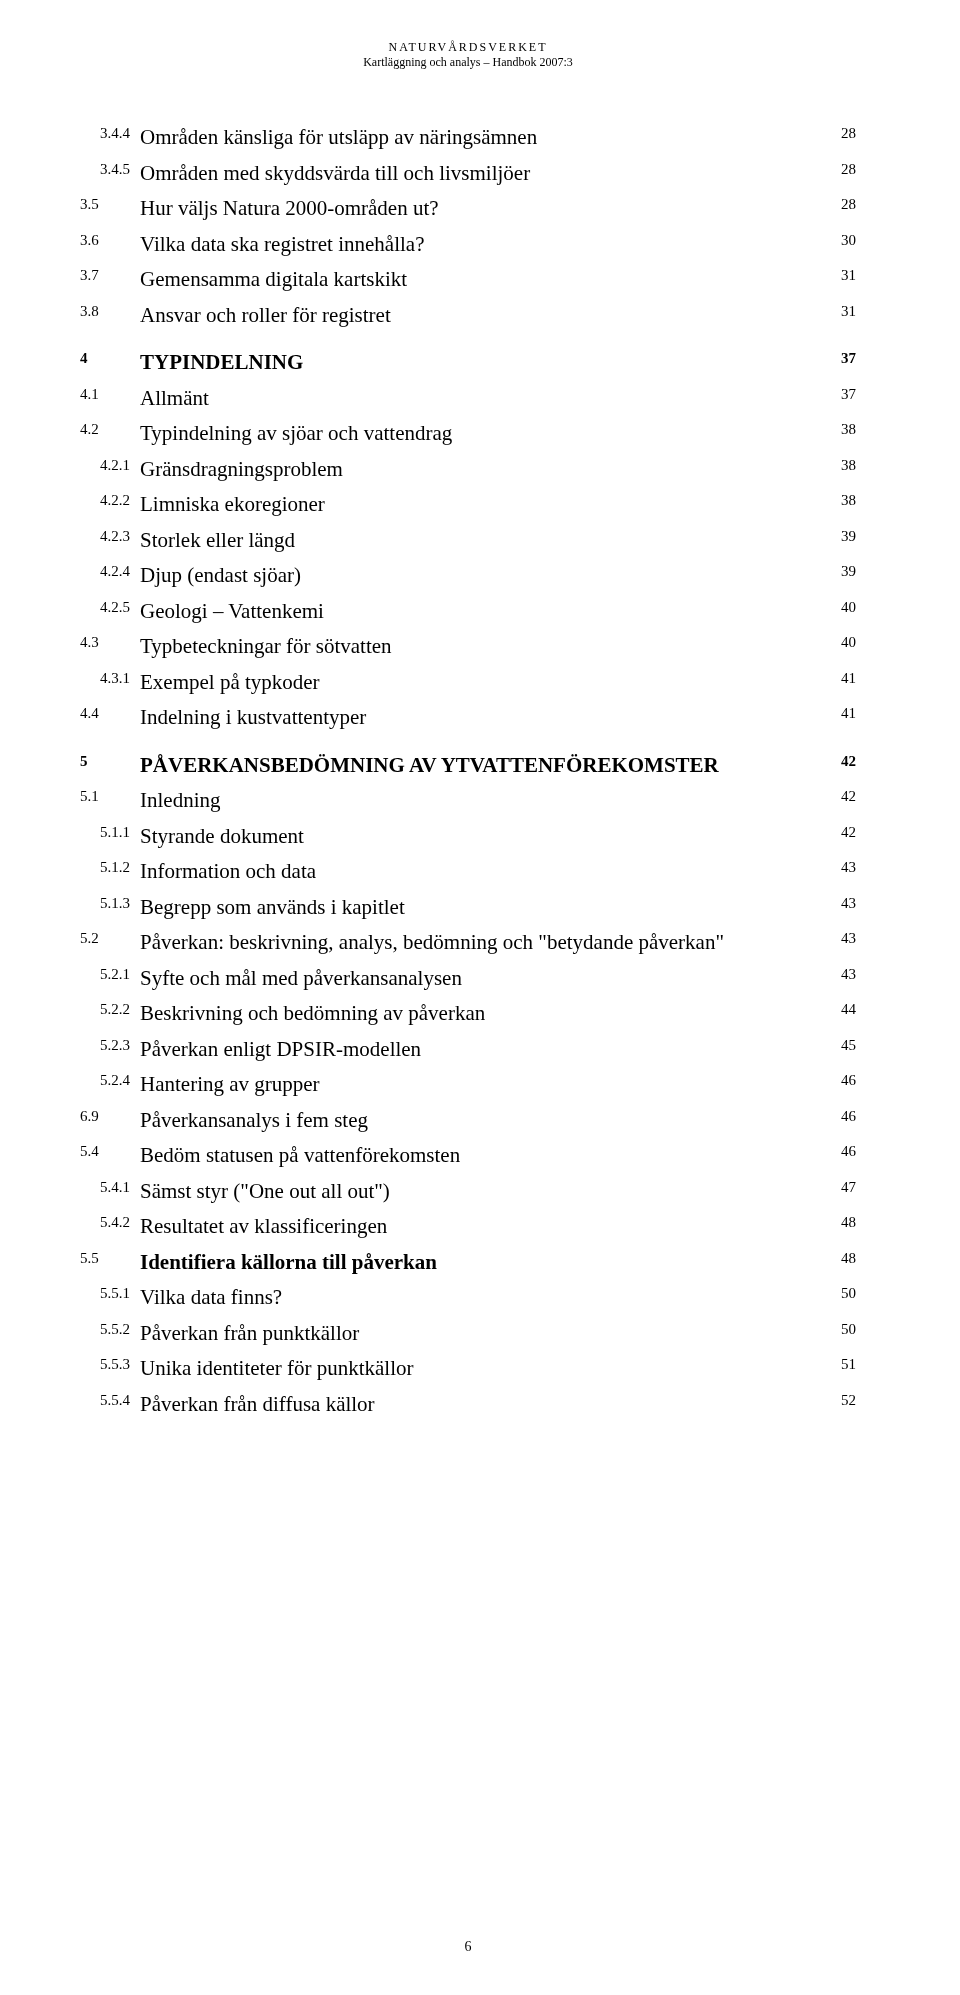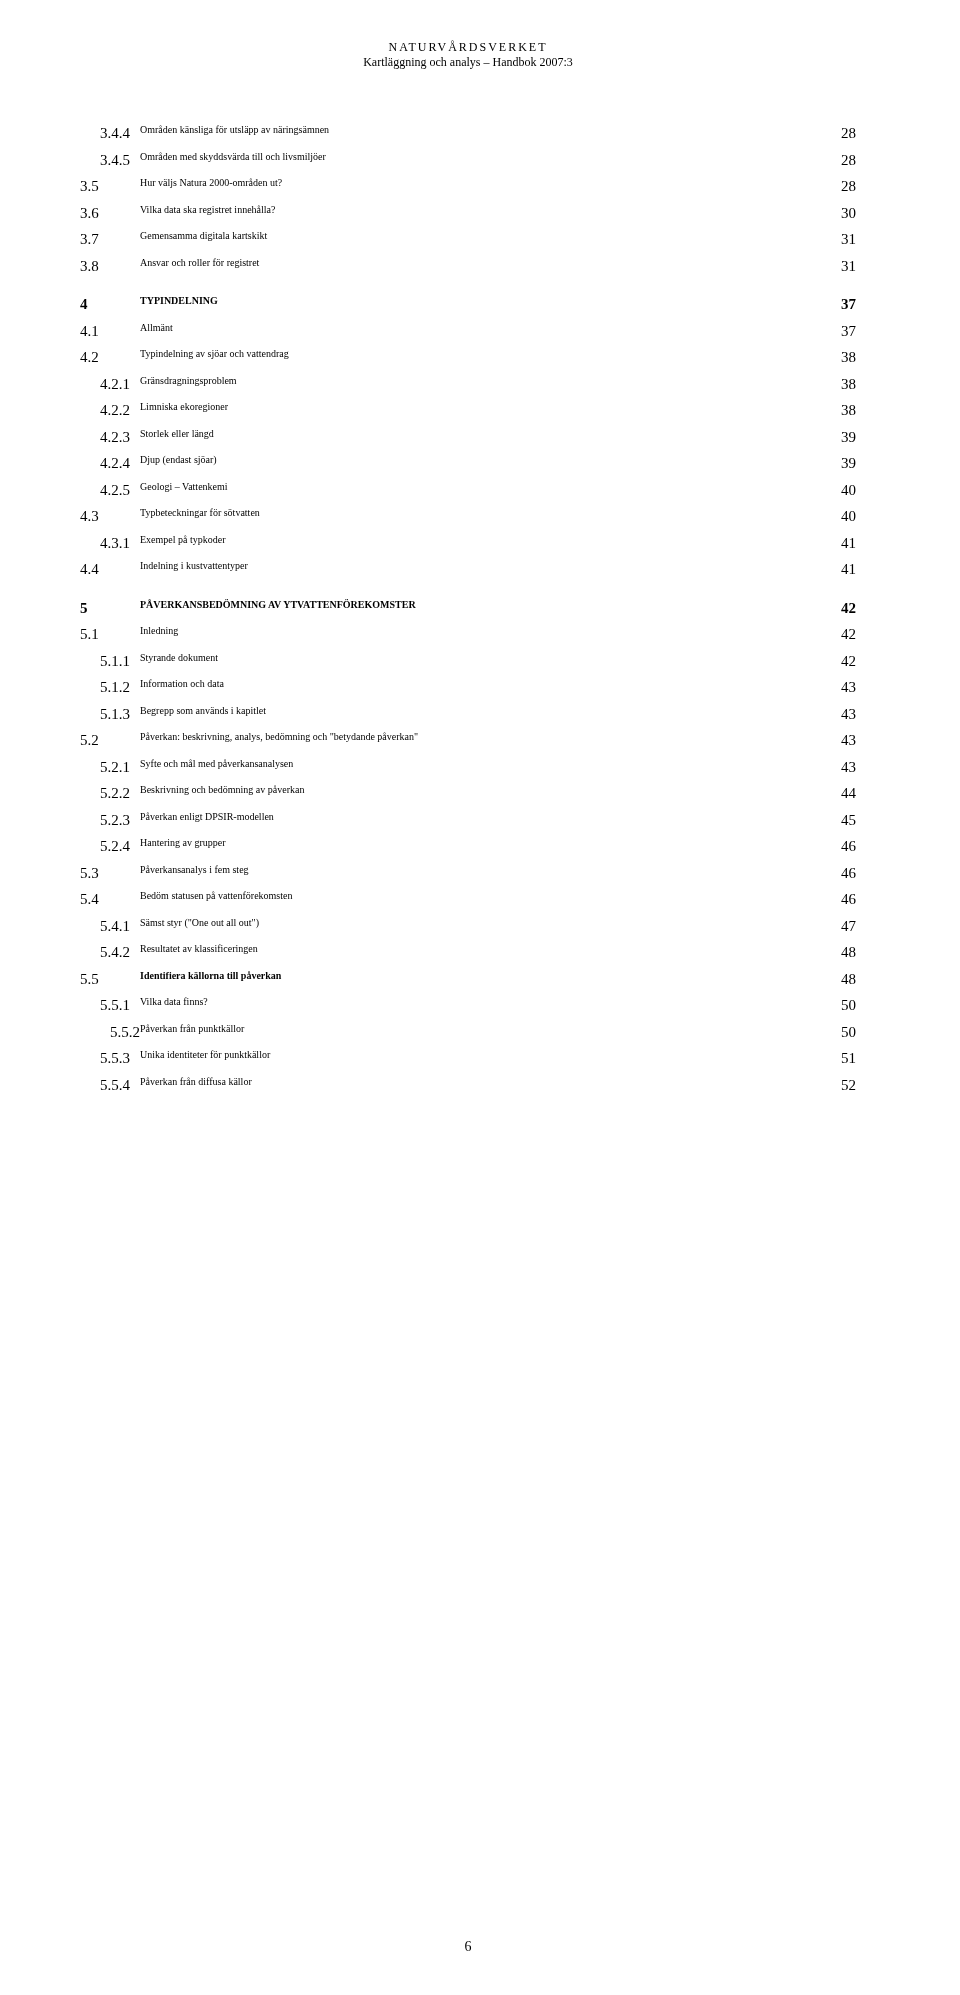--- a/index.html
+++ b/index.html
@@ -44,21 +44,21 @@
       padding: 2px 0;
       vertical-align: top;
       line-height: 1.5;
     }
     .toc-num {
       width: 60px;
       font-size: 15px;
       white-space: nowrap;
     }
     .toc-text {
-      font-size: 10px;
+      font-size: 21px;
       padding-right: 10px;
     }
     .toc-page {
       width: 40px;
       text-align: right;
       font-size: 15px;
     }
     .page-footer {
       position: absolute;
       bottom: 40px;
@@ -214,21 +214,21 @@
           <td class="toc-num" style="padding-left: 20px; font-weight: normal;">5.2.3</td>
           <td class="toc-text" style="font-weight: normal;">Påverkan enligt DPSIR-modellen</td>
           <td class="toc-page" style="font-weight: normal;">45</td>
         </tr>
         <tr>
           <td class="toc-num" style="padding-left: 20px; font-weight: normal;">5.2.4</td>
           <td class="toc-text" style="font-weight: normal;">Hantering av grupper</td>
           <td class="toc-page" style="font-weight: normal;">46</td>
         </tr>
         <tr>
-          <td class="toc-num" style="padding-left: 0px; font-weight: normal;">5.3</td>
+          <td class="toc-num" style="padding-left: 0px; font-weight: normal;">6.9</td>
           <td class="toc-text" style="font-weight: normal;">Påverkansanalys i fem steg</td>
           <td class="toc-page" style="font-weight: normal;">46</td>
         </tr>
         <tr>
           <td class="toc-num" style="padding-left: 0px; font-weight: normal;">5.4</td>
           <td class="toc-text" style="font-weight: normal;">Bedöm statusen på vattenförekomsten</td>
           <td class="toc-page" style="font-weight: normal;">46</td>
         </tr>
         <tr>
           <td class="toc-num" style="padding-left: 20px; font-weight: normal;">5.4.1</td>
@@ -244,21 +244,21 @@
           <td class="toc-num" style="padding-left: 0px; font-weight: normal; margin-left: 32px;">5.5</td>
           <td class="toc-text" style="font-weight: bold;">Identifiera källorna till påverkan</td>
           <td class="toc-page" style="font-weight: normal;">48</td>
         </tr>
         <tr>
           <td class="toc-num" style="padding-left: 20px; font-weight: normal;">5.5.1</td>
           <td class="toc-text" style="font-weight: normal;">Vilka data finns?</td>
           <td class="toc-page" style="font-weight: normal;">50</td>
         </tr>
         <tr>
-          <td class="toc-num" style="padding-left: 20px; font-weight: normal; text-align: right;">5.5.2</td>
+          <td class="toc-num" style="padding-left: 20px; font-weight: normal;">5.5.2</td>
           <td class="toc-text" style="font-weight: normal;">Påverkan från punktkällor</td>
           <td class="toc-page" style="font-weight: normal;">50</td>
         </tr>
         <tr>
           <td class="toc-num" style="padding-left: 20px; font-weight: normal;">5.5.3</td>
           <td class="toc-text" style="font-weight: normal;">Unika identiteter för punktkällor</td>
           <td class="toc-page" style="font-weight: normal;">51</td>
         </tr>
         <tr>
           <td class="toc-num" style="padding-left: 20px; font-weight: normal;">5.5.4</td>

